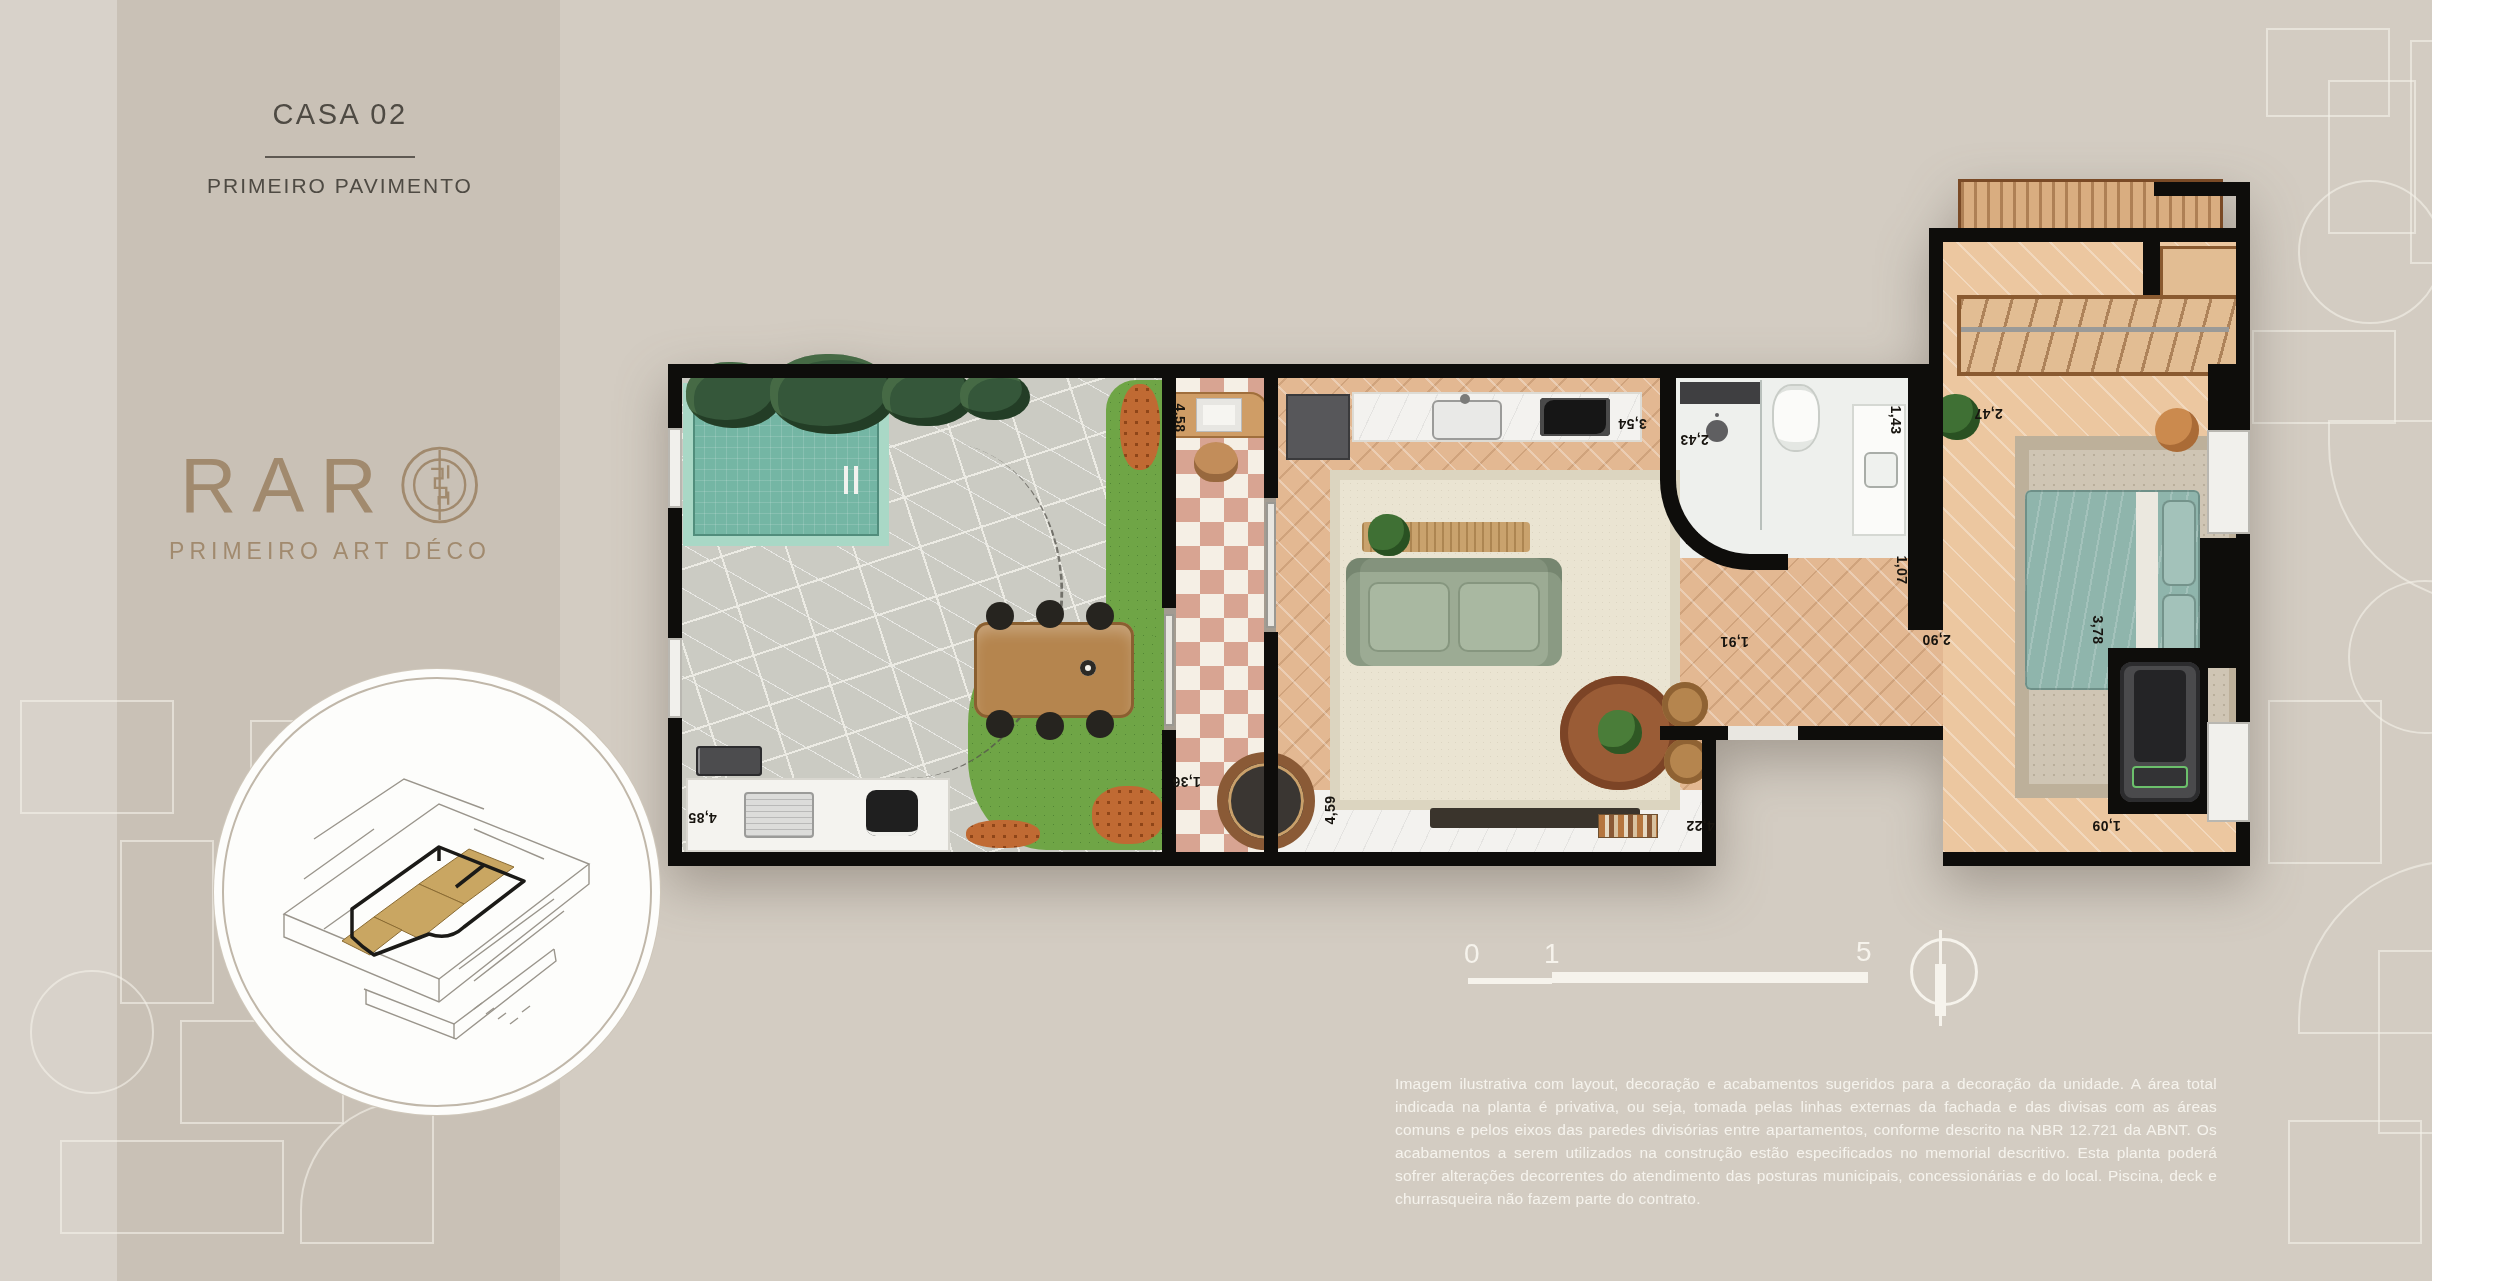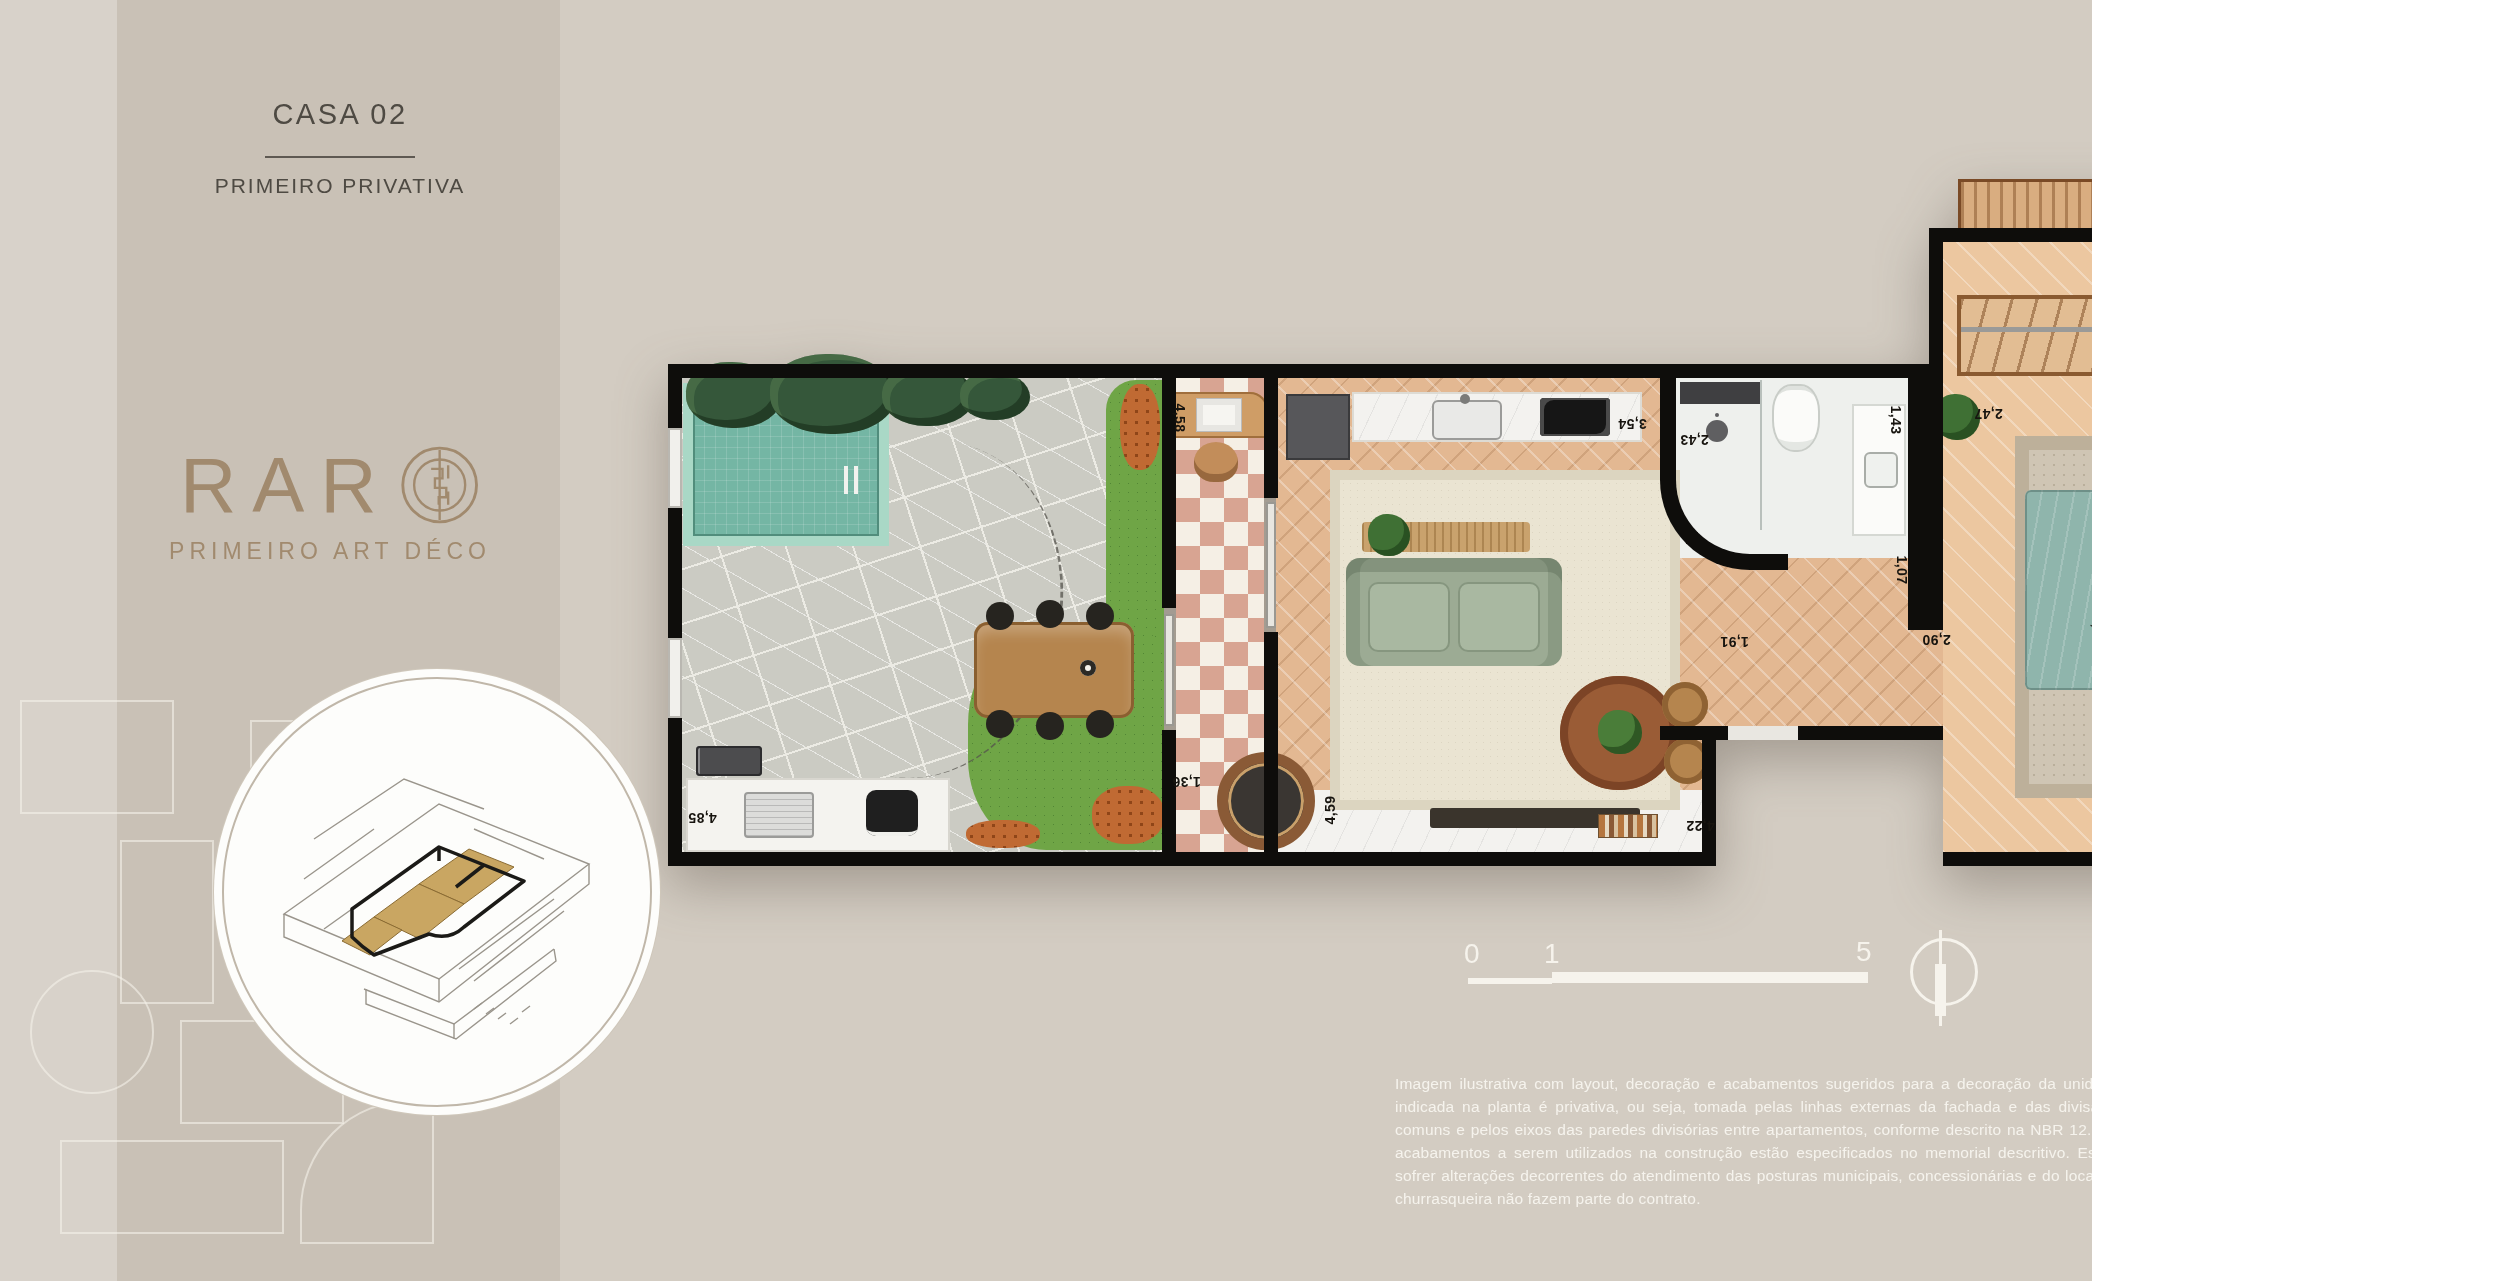--- a/index.html
+++ b/index.html
@@ -1,17 +1,17 @@
 <!DOCTYPE html>
 <html><head>
 <meta charset="utf-8">
 <style>
   html,body{margin:0;padding:0;}
   body{width:2500px;height:1281px;overflow:hidden;font-family:"Liberation Sans",sans-serif;}
-  #stage{position:relative;width:2092px;height:1281px;background:#d3ccc2;overflow:hidden;}
+  #stage{position:relative;width:2432px;height:1281px;background:#d3ccc2;overflow:hidden;}
   .abs{position:absolute;}
 
   
   #left-strip{left:0;top:0;width:117px;height:1281px;background:#d8d2ca;}
   #side-panel{left:117px;top:0;width:443px;height:1281px;background:#c9c1b6;}
 
   
   #title-block{left:130px;top:96px;width:420px;text-align:center;color:#4e4a43;letter-spacing:2.5px;}
   #title-block .t-line{font-size:29px;line-height:36px;font-weight:400;}
   #title-block sup{font-size:15px;letter-spacing:1px;}
@@ -91,21 +91,21 @@
     <div class="abs deco deco-r" style="left:120px;top:580px;width:150px;height:150px;"></div>
     <div class="abs deco" style="left:40px;top:700px;width:110px;height:160px;"></div>
     <div class="abs deco" style="left:70px;top:860px;width:170px;height:170px;border-radius:160px 0 0 0;"></div>
     <div class="abs deco" style="left:150px;top:950px;width:100px;height:180px;"></div>
     <div class="abs deco" style="left:60px;top:1120px;width:130px;height:120px;"></div>
   </div>
 
   <div class="abs" id="title-block">
     <div class="t-line">CASA 02</div>
     <div id="title-divider"></div>
-    <div id="floor-label">PRIMEIRO PRIVATIVA</div>
+    <div id="floor-label">PRIMEIRO PAVIMENTO</div>
   </div>
 
   <div class="abs" id="logo-row">
     <span id="logo-text">RAR</span>
     <svg width="86" height="86" viewBox="0 0 86 86" style="margin-left:6px;">
       <circle cx="43" cy="43" r="39" fill="none" stroke="#a18a6e" stroke-width="3"></circle>
       <circle cx="43" cy="43" r="27" fill="none" stroke="#a18a6e" stroke-width="2.5"></circle>
       <line x1="43" y1="6" x2="43" y2="80" stroke="#a18a6e" stroke-width="2.5"></line>
       <path d="M34 26 h12 v10 h-8 v10 h12 v10 h-8 v8" fill="none" stroke="#a18a6e" stroke-width="2.5"></path>
       <path d="M52 22 v14 M52 50 v14" fill="none" stroke="#a18a6e" stroke-width="2.5"></path>

